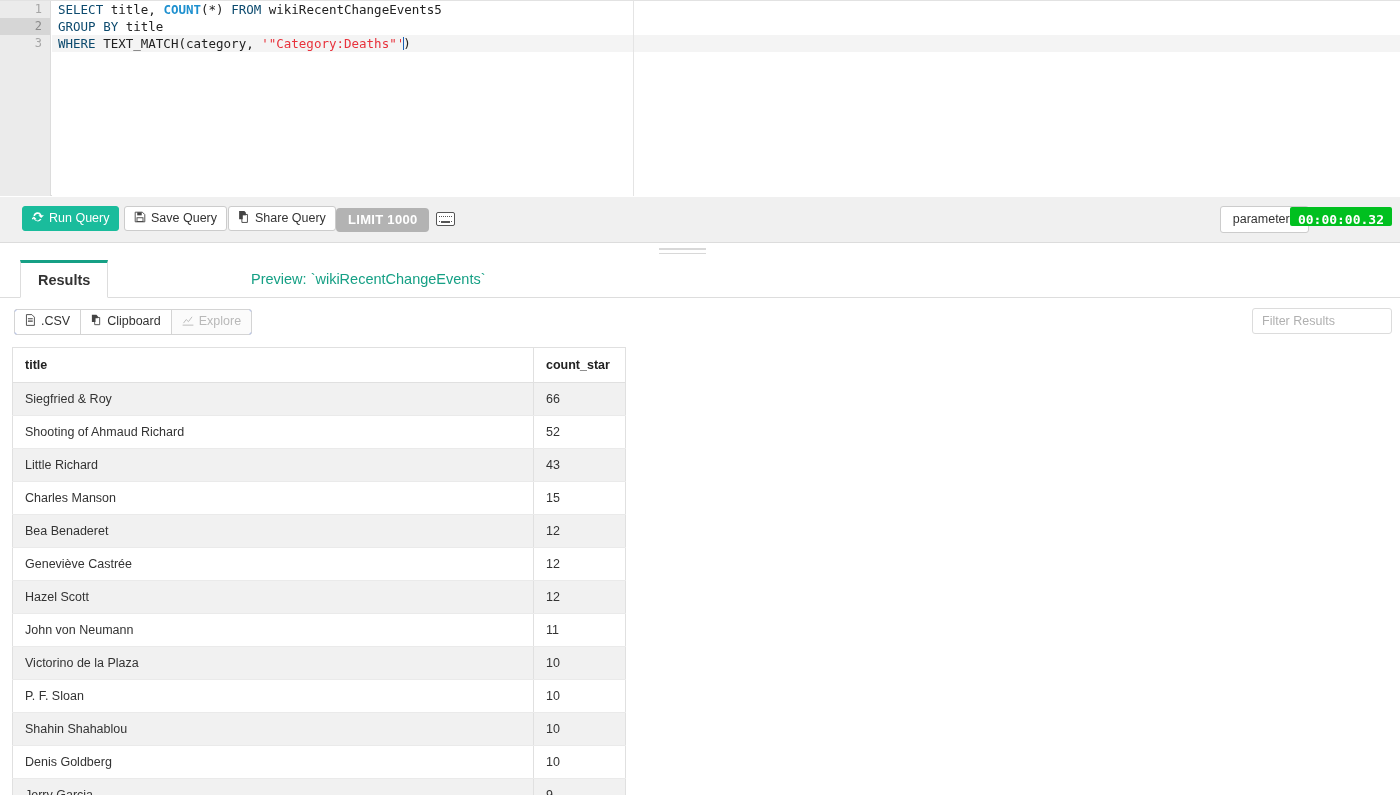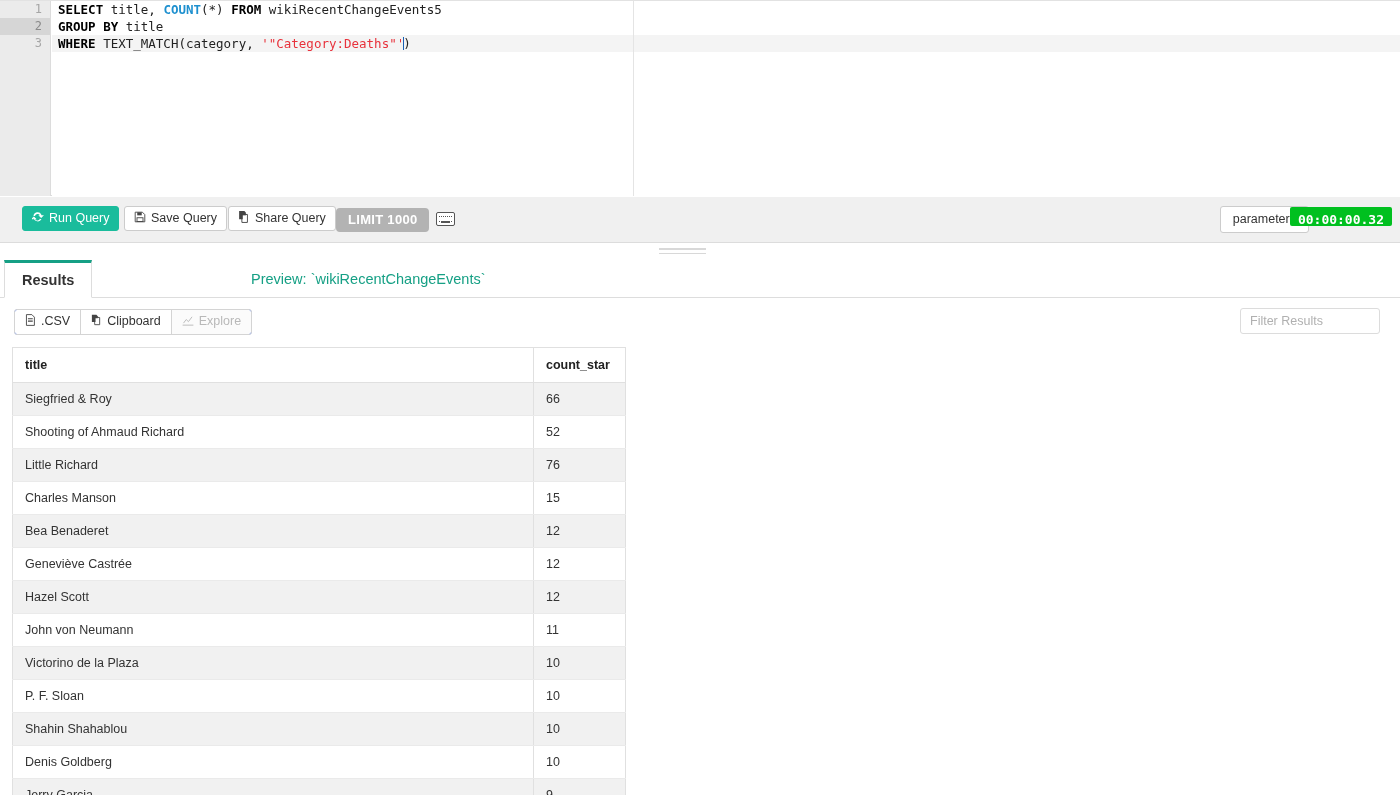--- a/index.html
+++ b/index.html
@@ -49,21 +49,21 @@
     line-height: 17px;
     padding-left: 6px;
     font-family: "DejaVu Sans Mono", monospace;
     font-size: 12.5px;
     color: #000000;
     white-space: pre;
   }
   .code-line.active-row {
     background: #f4f4f4;
   }
-  .kw { color: #000000; font-weight: bold; }
+  .kw { color: #0c4a6e; font-weight: normal; }
   .fn { color: #1e90cf; font-weight: bold; }
   .str { color: #e8323c; }
   .plain { color: #222222; }
   .caret {
     display: inline-block;
     width: 1px;
     height: 13px;
     background: #1a5fb4;
     vertical-align: -2px;
     margin: 0 -1px;
@@ -247,21 +247,21 @@
     background: #ffffff;
     cursor: pointer;
     white-space: nowrap;
   }
   .grp > div:last-child { border-right: none; }
   .grp > div.disabled { color: #b9b9b9; background: #fbfbfb; cursor: default; }
   .grp .ico { margin-right: 5px; display: inline-block; vertical-align: -1px; }
 
   .filter-input {
     position: absolute;
-    right: 20px; top: 10px;
+    right: 8px; top: 10px;
     width: 140px; height: 26px;
     border: 1px solid #dcdcdc;
     border-radius: 3px;
     background: #ffffff;
     font-size: 12.5px;
     color: #333;
     padding: 0 9px;
     font-family: "Liberation Sans", sans-serif;
   }
   .filter-input::placeholder { color: #b0b0b0; }
@@ -358,21 +358,21 @@
 </div>
 
 <div class="splitter">
   <div class="grip">
     <i></i>
       <i></i>
   </div>
 </div>
 
 <div class="tabbar" id="tabbar">
-    <div class="tab active" style="left: 4px;">Results</div>
+    <div class="tab active" style="left: 20px;">Results</div>
     <div class="tab" style="left: 234px;">Preview: `wikiRecentChangeEvents`</div>
   </div>
 
 <div class="exportbar">
   <div class="grp">
     <div>
       <span class="ico">
         <svg width="11" height="12" viewBox="0 0 14 16">
             <path fill="none" stroke="#444" stroke-width="1.2" d="M1.6 0.8h7.2l3.4 3.4v11H1.6z"></path>
             <path fill="#444" d="M3.6 5.6h6.4v0.9H3.6zM3.6 7.6h6.4v0.9H3.6zM3.6 9.6h6.4v0.9H3.6z"></path>
@@ -416,21 +416,21 @@
         <tr>
           <td>Siegfried &amp; Roy</td>
           <td>66</td>
         </tr>
         <tr>
           <td>Shooting of Ahmaud Richard</td>
           <td>52</td>
         </tr>
         <tr>
           <td>Little Richard</td>
-          <td>76</td>
+          <td>43</td>
         </tr>
         <tr>
           <td>Charles Manson</td>
           <td>15</td>
         </tr>
         <tr>
           <td>Bea Benaderet</td>
           <td>12</td>
         </tr>
         <tr>

